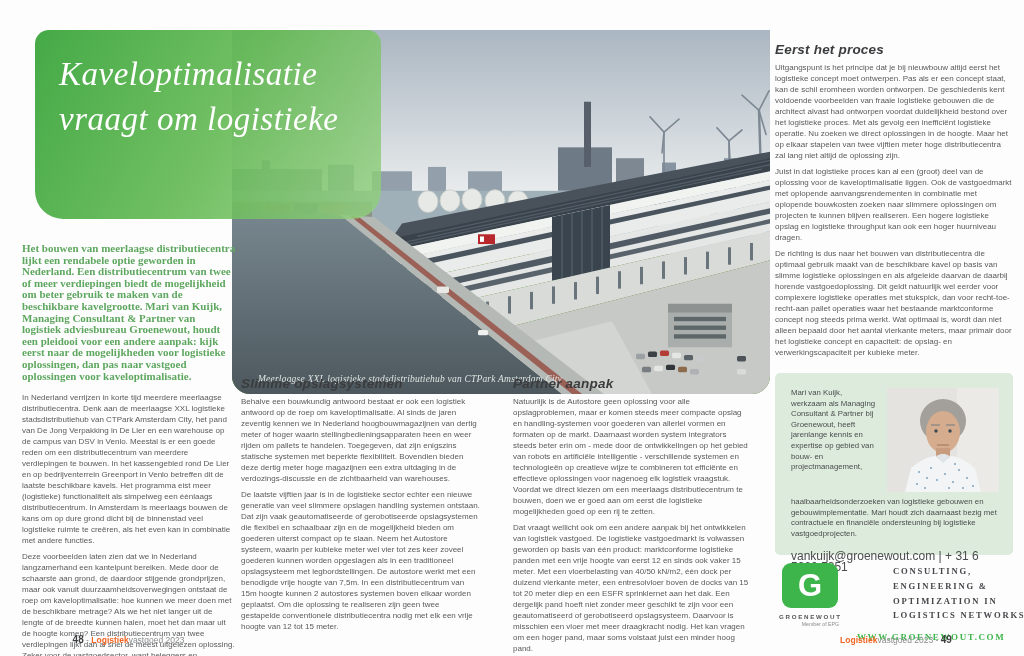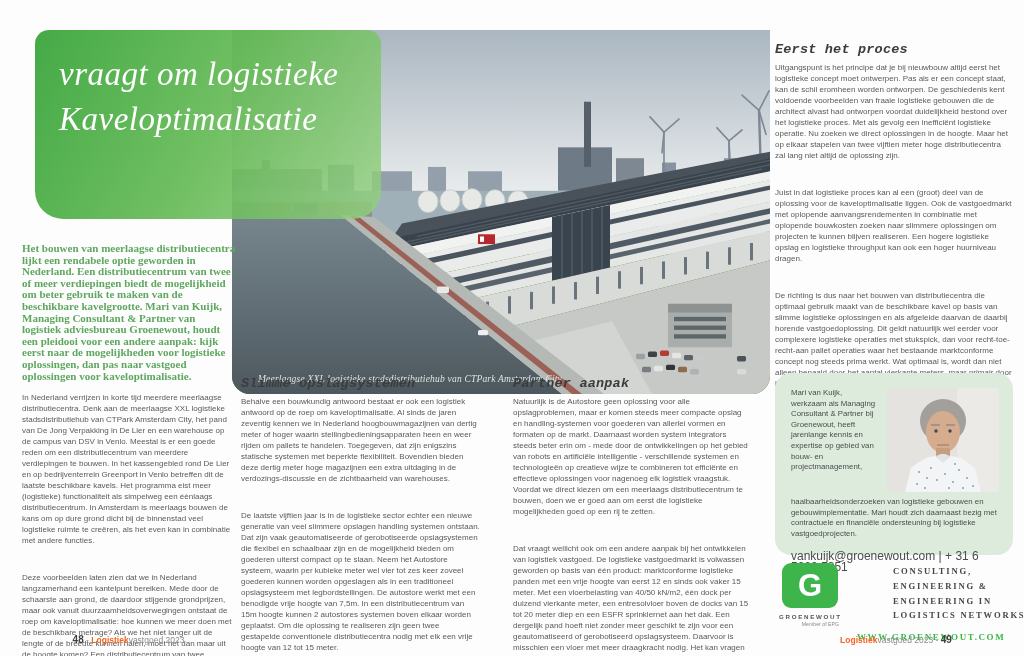--- a/index.html
+++ b/index.html
@@ -40,34 +40,34 @@
 
   
   .intro {
     position:absolute; left:22px; top:243px; width:214px;
     font-family:"Liberation Serif", serif; font-weight:bold;
     font-size:11px; line-height:11.6px; color:#5ea75f;
   }
 
   
   .col { position:absolute; font-size:8px; line-height:11px; color:#595a5c; text-align:left; }
-  .col p + p { margin-top:26px; }
+  .col p + p { margin-top:5px; }
   .col-left  { left:22px;  top:392px; width:213px; }
   .col-mid1  { left:241px; top:378px; width:239px; }
   .col-mid2  { left:513px; top:378px; width:239px; }
   .col-right { left:775px; top:44px;  width:238px; }
   .section-heading {
-    font-family:Liberation Mono, monospace; font-style:italic; font-weight:bold;
+    font-family:Liberation Sans, sans-serif; font-style:italic; font-weight:bold;
     font-size:13.5px; color:#3b3c3e; margin-bottom:7px; letter-spacing:.2px;
   }
 
   
   .bio-box {
     position:absolute; left:775px; top:373px; width:238px; height:182px;
-    background:#dcebdb; border-radius:16px; padding:15px 14px 12px 16px;
+    background:#dcebdb; border-radius:5px; padding:15px 14px 12px 16px;
     font-size:7.8px; line-height:10.6px; color:#4b4c4e;
   }
   .bio-photo {
     float:right; width:112px; height:104px; margin:0 0 5px 8px;
     overflow:hidden; background:#e6e5e1;
   }
   .bio-photo svg { display:block; width:100%; height:100%; }
   .bio-contact { margin-top:12px; clear:left; font-size:12px; color:#4b4c4e; }
 
   
@@ -269,22 +269,22 @@
       <polygon points="108,170 142,172 372,335 330,335" fill="#b4b9b6"></polygon>
       <polygon points="118,171 127,172 350,335 340,335" fill="#9b6157"></polygon>
 
       <rect x="205" y="236" width="12" height="6" rx="1.5" fill="#e8e8e6"></rect>
       <rect x="246" y="276" width="10" height="5" rx="1.5" fill="#f0f1ef"></rect>
     </svg>
     <div class="photo-caption">Meerlaagse XXL logistieke stadsdistributiehub van CTPark Amsterdam City</div>
   </div>
 
   <div class="title-box">
+    <div class="title-line">Kaveloptimalisatie</div>
     <div class="title-line">vraagt om logistieke</div>
-    <div class="title-line">Kaveloptimalisatie</div>
   </div>
 
   <div class="intro">Het bouwen van meerlaagse distributiecentra lijkt een rendabele optie geworden in Nederland. Een distributiecentrum van twee of meer verdiepingen biedt de mogelijkheid om beter gebruik te maken van de beschikbare kavelgrootte. Mari van Kuijk, Managing Consultant &amp; Partner van logistiek adviesbureau Groenewout, houdt een pleidooi voor een andere aanpak: kijk eerst naar de mogelijkheden voor logistieke oplossingen, dan pas naar vastgoed oplossingen voor kaveloptimalisatie.</div>
 
   <div class="col col-left">
     <p>In Nederland verrijzen in korte tijd meerdere meerlaagse distributiecentra. Denk aan de meerlaagse XXL logistieke stadsdistributiehub van CTPark Amsterdam City, het pand van De Jong Verpakking in De Lier en een warehouse op de campus van DSV in Venlo. Meestal is er een goede reden om een distributiecentrum van meerdere verdiepingen te bouwen. In het kassengebied rond De Lier en op bedrijventerrein Greenport in Venlo betreffen dit de laatste beschikbare kavels. Het programma eist meer (logistieke) functionaliteit als simpelweg een éénlaags distributiecentrum. In Amsterdam is meerlaags bouwen de kans om op dure grond dicht bij de binnenstad veel logistieke ruimte te creëren, als het even kan in combinatie met andere functies.</p>
     <p>Deze voorbeelden laten zien dat we in Nederland langzamerhand een kantelpunt bereiken. Mede door de schaarste aan grond, de daardoor stijgende grondprijzen, maar ook vanuit duurzaamheidsoverwegingen ontstaat de roep om kaveloptimalisatie: hoe kunnen we meer doen met de beschikbare metrage? Als we het niet langer uit de lengte of de breedte kunnen halen, moet het dan maar uit de hoogte komen? Een distributiecentrum van twee verdiepingen lijkt dan al snel de meest uitgelezen oplossing. Zeker voor de vastgoedsector, want beleggers en investeerders hebben meer kosten, maar kunnen op dezelfde kavel het dubbele aan huurinkomsten genereren.</p>
   </div>
 
   <div class="col col-mid1">
@@ -347,21 +347,21 @@
 
   <div class="logo-block">
     <div class="logo-left">
       <div class="logo-square">G</div>
       <div class="logo-name">GROENEWOUT</div>
       <div class="logo-sub">Member of EPG</div>
     </div>
     <div>
       <div class="tagline">CONSULTING,</div>
       <div class="tagline">ENGINEERING &amp;</div>
-      <div class="tagline">ENGINEERING IN</div>
+      <div class="tagline">OPTIMIZATION IN</div>
       <div class="tagline">LOGISTICS NETWORKS</div>
       <a class="website" href="#">WWW.GROENEWOUT.COM</a>
     </div>
   </div>
 
   <div class="footer footer-left">
     <span class="page-num">48</span>
     <span>-</span>
     <span class="brand-orange">Logistiek</span><span>vastgoed 2023</span>
   </div>

